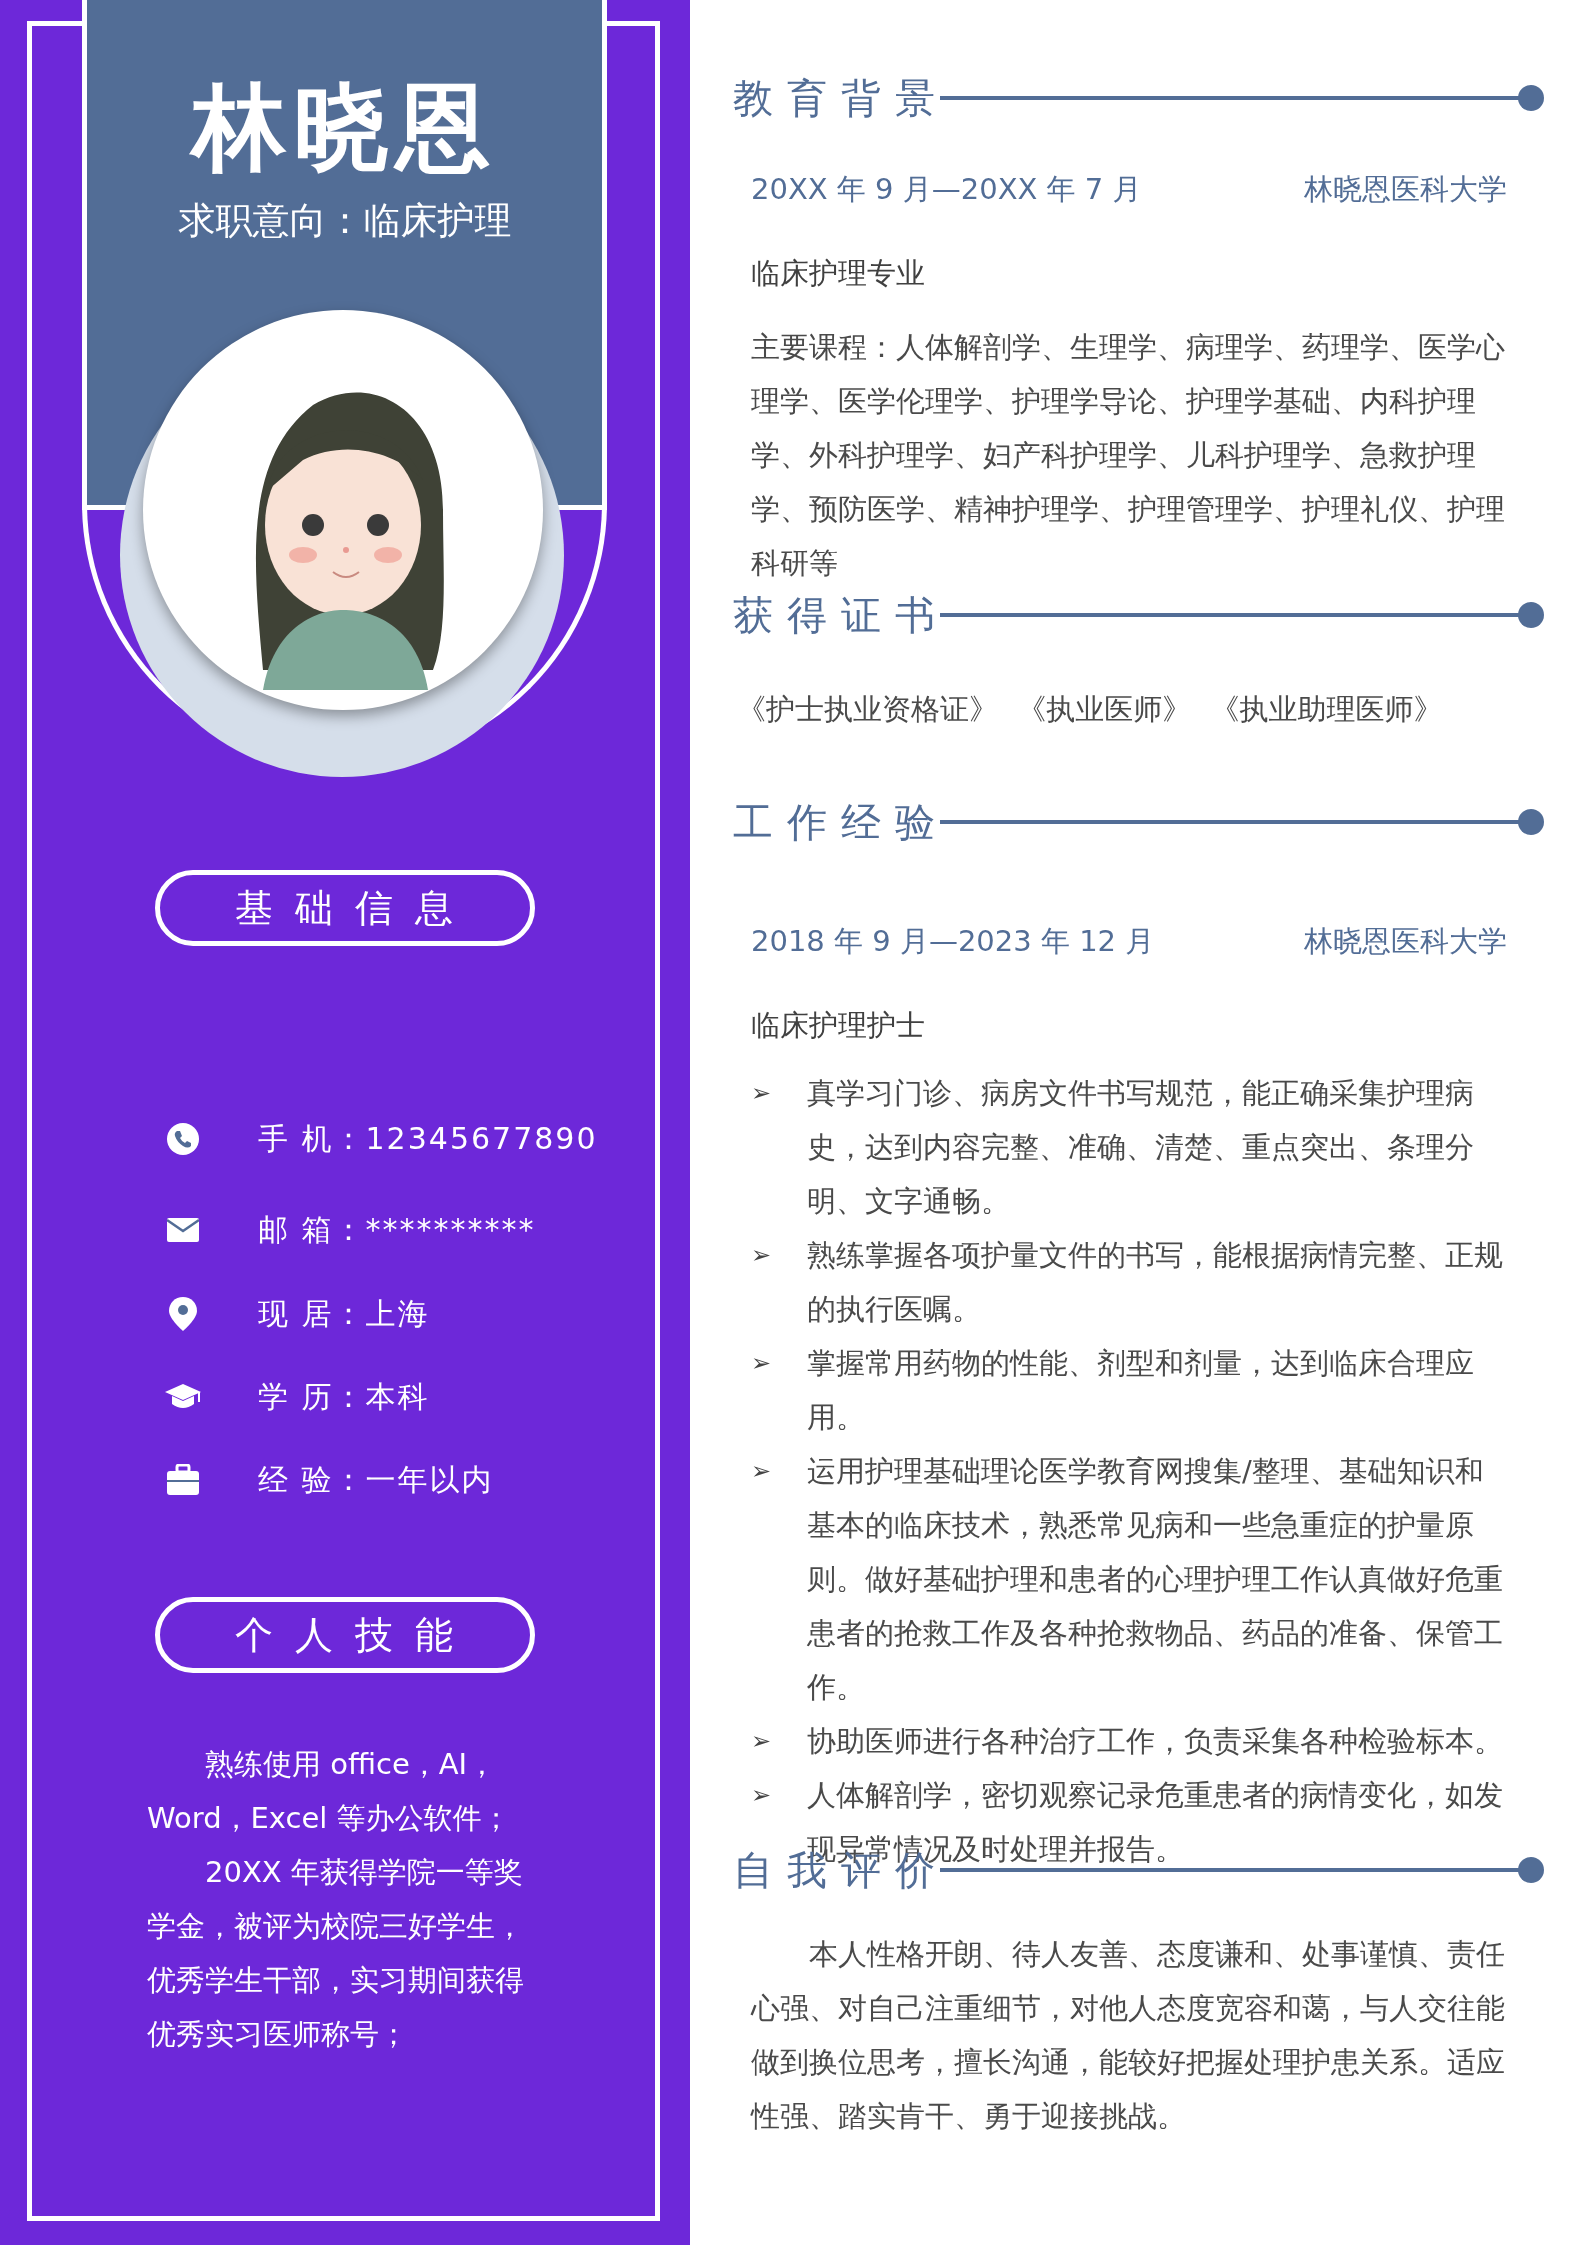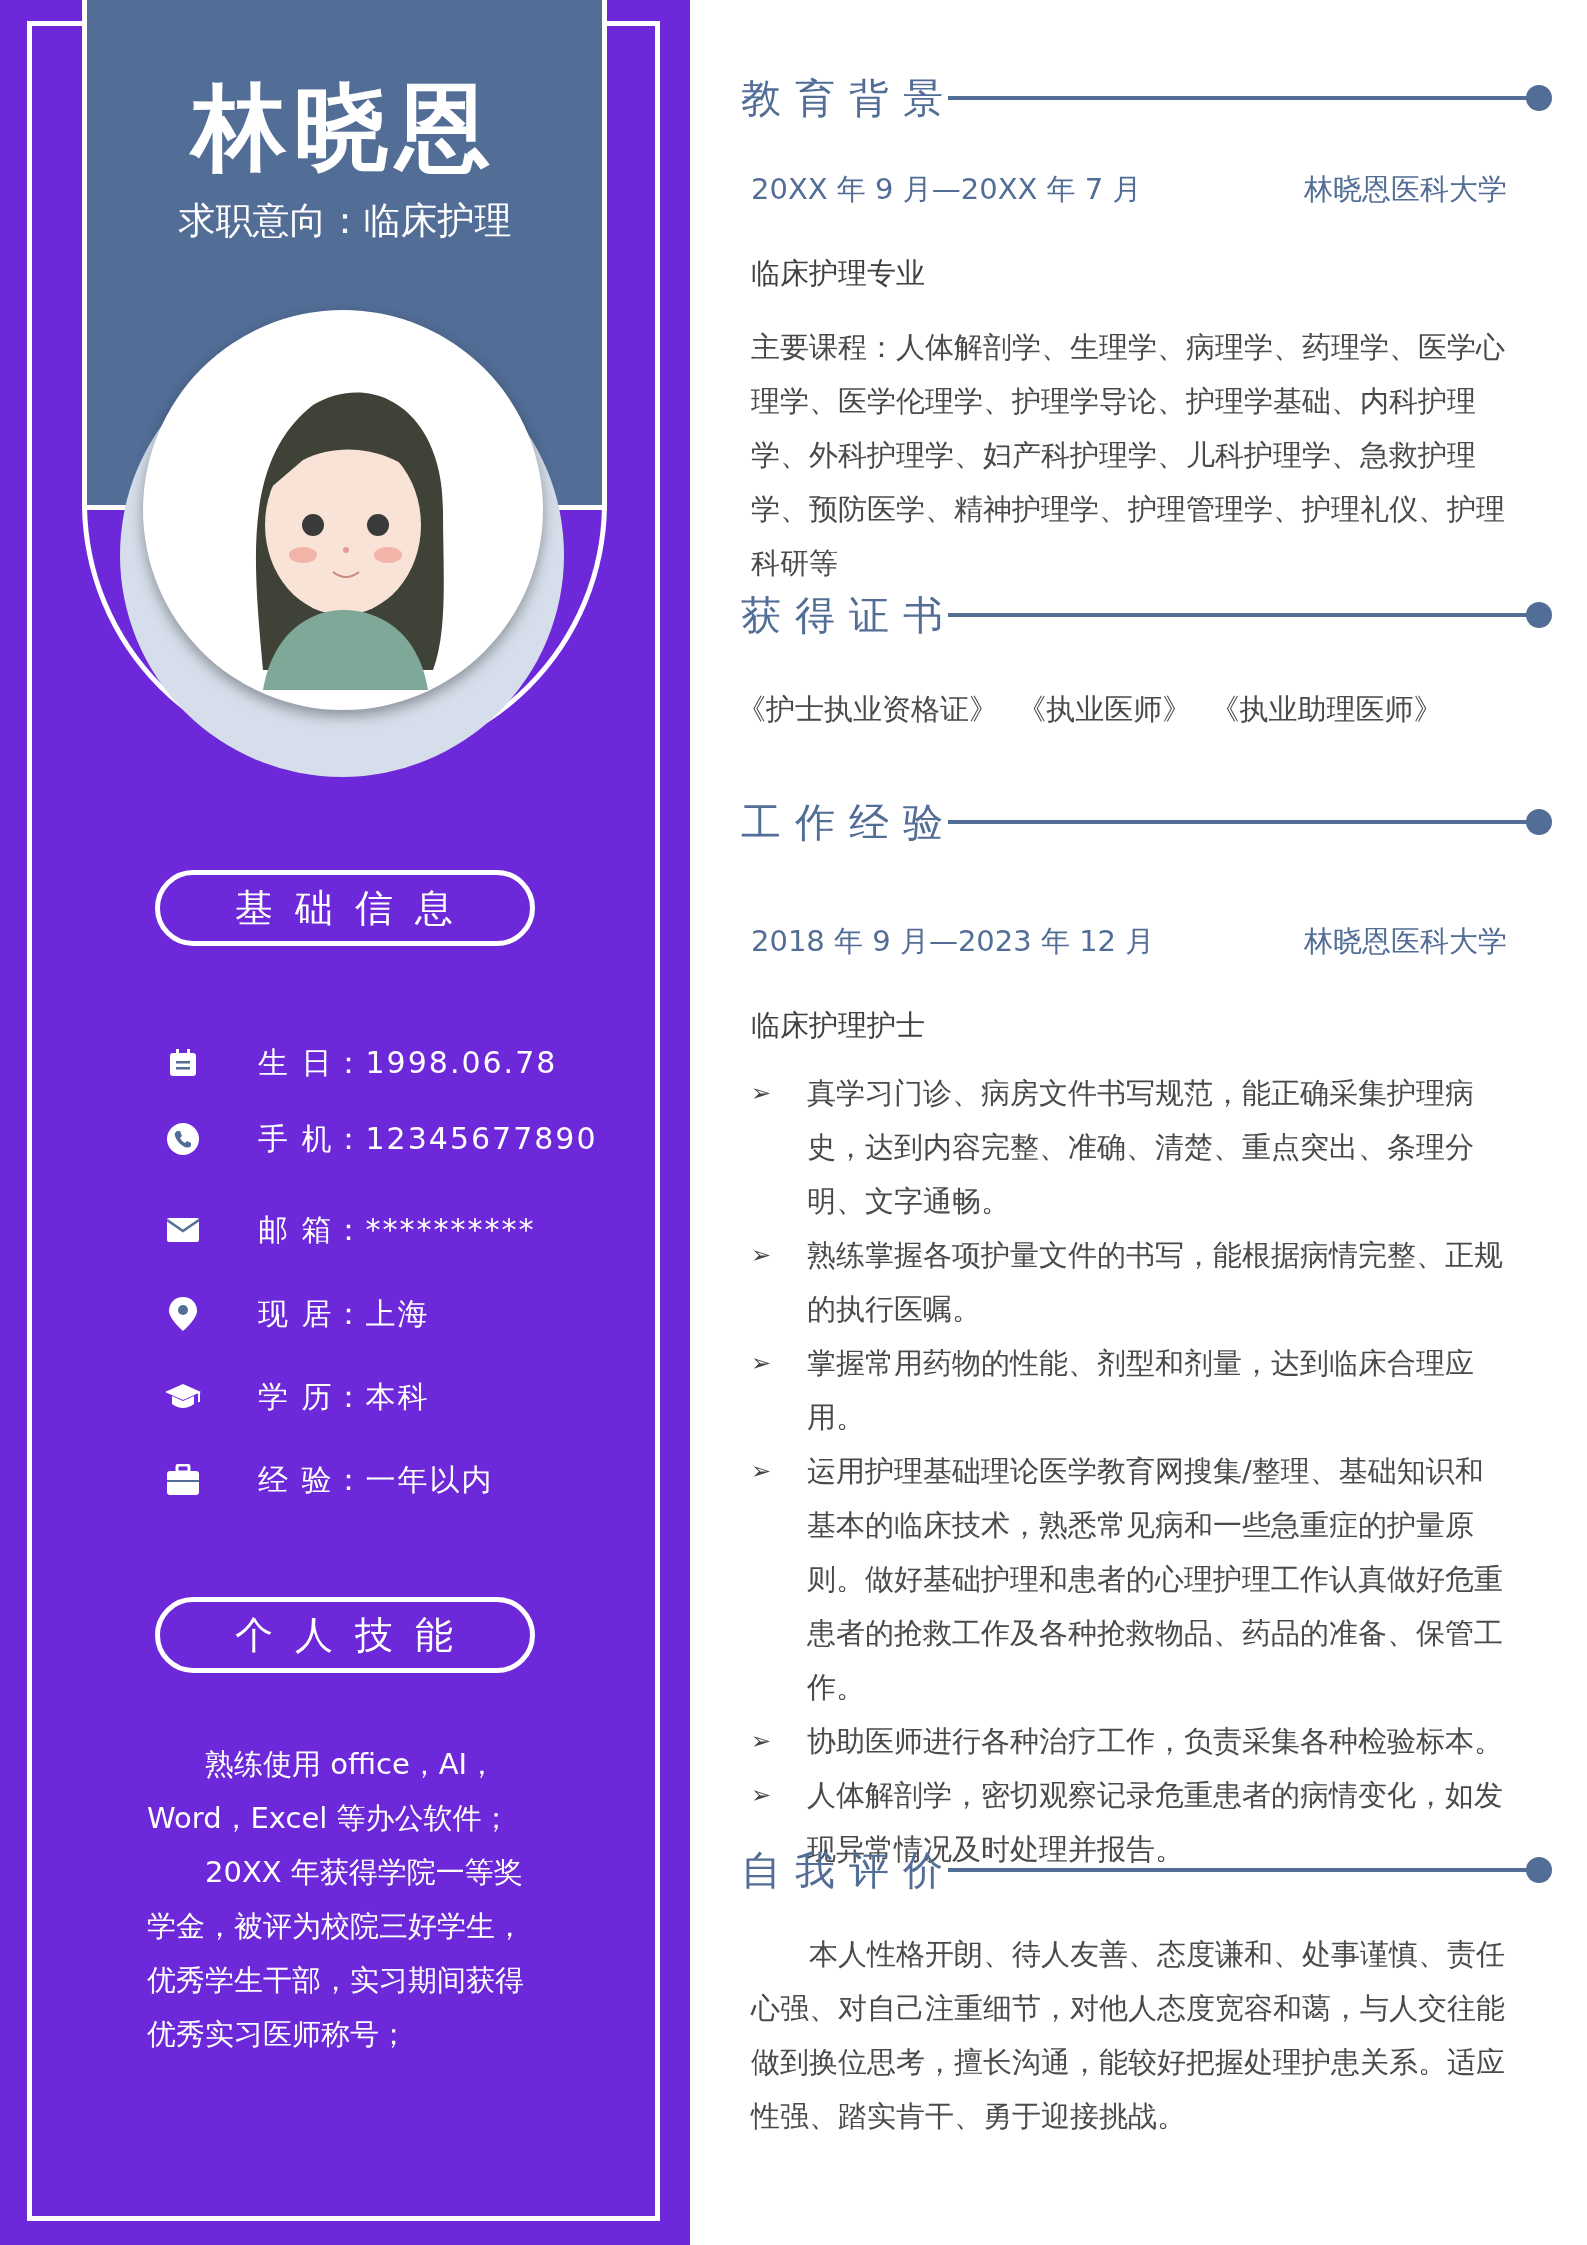--- a/index.html
+++ b/index.html
@@ -12,21 +12,21 @@
   .name { position:absolute; left:0; width:690px; top:65px; text-align:center; color:#fff; font-size:94px; font-weight:bold; letter-spacing:8px; }
   .intent { position:absolute; left:0; width:690px; top:196px; text-align:center; color:#fff; font-size:37px; }
   .ring { position:absolute; left:120px; top:333px; width:444px; height:444px; border-radius:50%; background:#d5deea; }
   .photo { position:absolute; left:143px; top:310px; width:400px; height:400px; border-radius:50%; background:#fff; box-shadow:0 6px 14px rgba(0,0,0,0.35); overflow:hidden; }
   .pill { position:absolute; left:155px; width:380px; height:76px; border:5px solid #fff; border-radius:40px; box-sizing:border-box; color:#fff; font-size:38px; letter-spacing:22px; text-align:center; line-height:66px; padding-left:20px; }
   .info { position:absolute; left:160px; width:500px; height:50px; display:flex; align-items:center; color:#fff; font-size:30px; }
   .info .ic { width:46px; height:46px; display:flex; align-items:center; justify-content:center; }
   .info .lbl { margin-left:52px; letter-spacing:2px; white-space:pre; }
   .skills { position:absolute; left:147px; top:1737px; width:400px; color:#fff; font-size:29px; line-height:54px; }
   .skills p { margin:0; text-indent:58px; }
-  .sec { position:absolute; left:733px; width:810px; height:60px;margin-left:8px; }
+  .sec { position:absolute; left:733px; width:810px; height:60px; }
   .sec .t { position:absolute; left:0; top:0; font-size:40px; color:#526d96; letter-spacing:14px; line-height:60px; }
   .sec .ln { position:absolute; left:207px; top:28px; width:590px; height:4px; background:#526d96; }
   .sec .dot { position:absolute; left:785px; top:17px; width:26px; height:26px; border-radius:50%; background:#526d96; }
   .rowline { position:absolute; left:751px; width:756px; display:flex; justify-content:space-between; color:#526d96; font-size:29px; }
   .sub { position:absolute; left:751px; color:#404040; font-size:29px; }
   .body { position:absolute; left:751px; width:760px; color:#4a4a4a; font-size:29px; line-height:54px; }
   .certs { position:absolute; left:737px; top:690px; color:#4a4a4a; font-size:29px; word-spacing:10px; }
   .bul { display:flex; }
   .bul .ar { width:56px; flex:none; color:#444; font-size:24px; }
   .selfeval p { margin:0; text-indent:58px; }
@@ -51,32 +51,20 @@
       <ellipse cx="160" cy="245" rx="14" ry="8" fill="#f2b3a8"></ellipse>
       <ellipse cx="245" cy="245" rx="14" ry="8" fill="#f2b3a8"></ellipse>
       <circle cx="203" cy="240" r="3" fill="#e99a92"></circle>
       <path d="M190 262 Q203 272 216 262" stroke="#c98a80" stroke-width="2" fill="none"></path>
       <path d="M120 380 C130 320 170 300 200 300 C235 300 275 320 285 380 Z" fill="#7ea898"></path>
     </svg>
   </div>
 
   <div class="pill" style="top:870px;">基础信息</div>
 
-  <div class="info" style="top:1038px;">
-    <span class="ic">
-        <svg width="30" height="30" viewBox="0 0 30 30">
-          <rect x="2" y="5" width="26" height="23" rx="3" fill="#fff"></rect>
-          <rect x="8" y="1" width="3" height="7" fill="#fff"></rect>
-          <rect x="19" y="1" width="3" height="7" fill="#fff"></rect>
-          <rect x="8" y="13" width="14" height="2.5" fill="#526d96"></rect>
-          <rect x="8" y="19" width="14" height="2.5" fill="#526d96"></rect>
-        </svg>
-      </span>
-    <span class="lbl">生 日：1998.06.78</span>
-  </div>
   <div class="info" style="top:1114px;">
     <span class="ic">
         <svg width="34" height="34" viewBox="0 0 34 34">
           <circle cx="17" cy="17" r="16" fill="#fff"></circle>
           <path d="M11 9 L14 9 L16 14 L14 16 Q16 20 19 21 L21 19 L25 21 L25 24 Q22 27 17 24 Q11 20 9 14 Q8 11 11 9 Z" fill="#526d96"></path>
         </svg>
       </span>
     <span class="lbl">手 机：12345677890</span>
   </div>
   <div class="info" style="top:1205px;">

